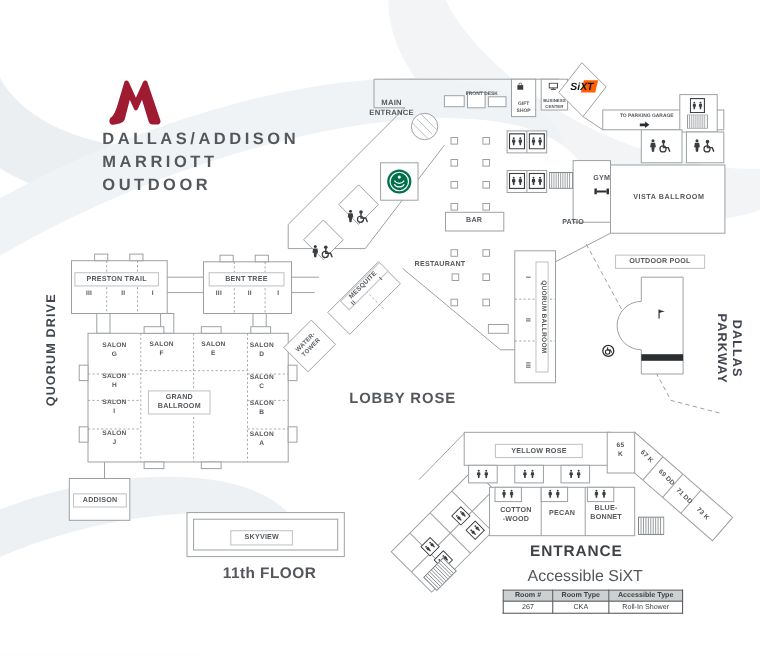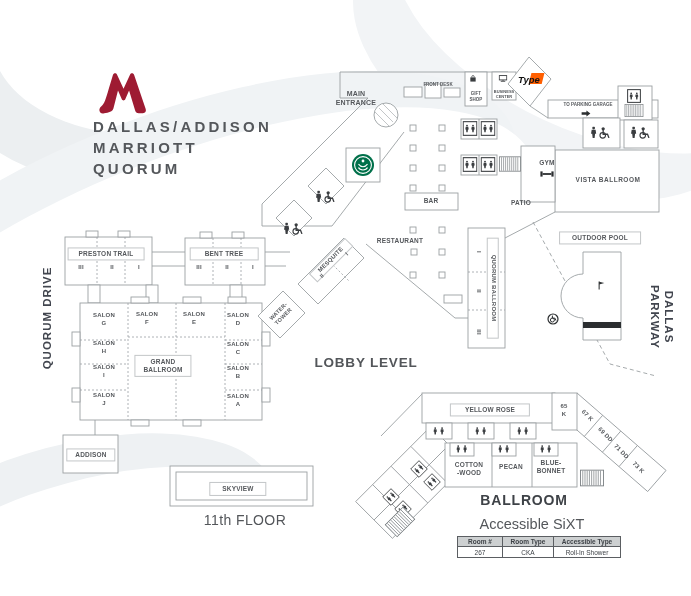--- a/index.html
+++ b/index.html
@@ -269,38 +269,38 @@
         </g>
     </g>
   </svg>
 
   <svg width="58" height="48" viewBox="0 0 60 52" style="position:absolute;left:95px;top:68px;z-index:3;">
     <path d="M8.5,49 C3.5,50.5 1.5,44.5 5.5,41.5 C8.5,39.3 10.5,33 13.5,22.5 L18,7.5 C18.7,5.2 21.5,5 22.5,7.2 L29.5,22.5 L36.5,7.2 C37.5,5 40.3,5.2 41,7.5 L53.5,44.5 C54.3,47 53,49 50.5,49 L46,49 C43.8,49 42.6,47.8 41.9,45.5 L35.5,24.5 L31.5,33.5 C30.6,35.6 28.4,35.6 27.5,33.5 L23.5,24.5 L18.6,43.5 C17.6,47.3 13.5,48 8.5,49 Z" style="fill:#9E1B32;"></path>
   </svg>
   <div class="brand">
     <div>DALLAS/ADDISON</div>
     <div>MARRIOTT</div>
-    <div>QUORUM</div>
+    <div>OUTDOOR</div>
   </div>
 
   <div class="lb street rn90" style="left:47px;top:318px;">QUORUM DRIVE</div>
   <div class="lb street r90" style="left:662px;top:317px;">DALLAS PARKWAY</div>
 
-  <div class="lb title" style="left:366px;top:363px;">LOBBY LEVEL</div>
-  <div class="lb title" style="left:524px;top:501px;font-size:14px;color:#3E4247;">BALLROOM</div>
-  <div class="lb title" style="left:245px;top:521px;font-size:14px;font-weight:400;letter-spacing:.4px;">11th FLOOR</div>
+  <div class="lb title" style="left:366px;top:363px;">LOBBY ROSE</div>
+  <div class="lb title" style="left:524px;top:501px;font-size:14px;color:#3E4247;">ENTRANCE</div>
+  <div class="lb title" style="left:245px;top:521px;font-size:14px;font-weight:700;letter-spacing:.4px;">11th FLOOR</div>
 
   <div class="lb" style="left:356px;top:99px;font-size:7px;">MAIN
 ENTRANCE</div>
   <div class="lb tiny" style="left:438px;top:85px;">FRONT DESK</div>
   <div class="lb tiny" style="left:476px;top:97px;">GIFT
 SHOP</div>
   <div class="lb tiny" style="left:504px;top:94px;font-size:4px;">BUSINESS
 CENTER</div>
-  <div class="lb sixt" style="left:529px;top:80px;"><div class="sixt-accent"></div><span>Type</span></div>
+  <div class="lb sixt" style="left:529px;top:80px;"><div class="sixt-accent"></div><span>SiXT</span></div>
   <div class="lb tiny" style="left:588px;top:105px;">TO PARKING GARAGE</div>
   <div class="lb" style="left:431px;top:201px;">BAR</div>
   <div class="lb" style="left:400px;top:241px;">RESTAURANT</div>
   <div class="lb" style="left:521px;top:203px;">PATIO</div>
   <div class="lb" style="left:547px;top:163px;">GYM</div>
   <div class="lb" style="left:608px;top:180px;letter-spacing:.5px;">VISTA BALLROOM</div>
   <div class="lb strip" style="left:600px;top:238px;padding:1.5px 12px;">OUTDOOR POOL</div>
   <div class="lb strip r90" style="left:493px;top:288px;font-size:6px;padding:1px 16px;">QUORUM BALLROOM</div>
   <div class="lb r90" style="left:478px;top:252px;font-size:6px;">I</div>
   <div class="lb r90" style="left:478px;top:291px;font-size:6px;">II</div>

